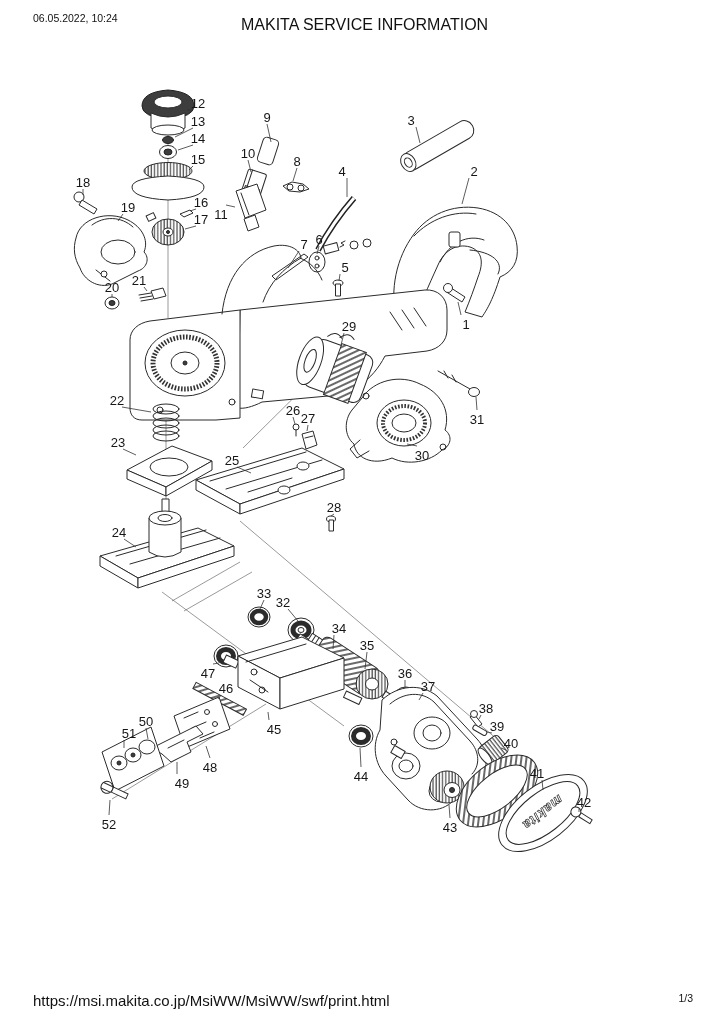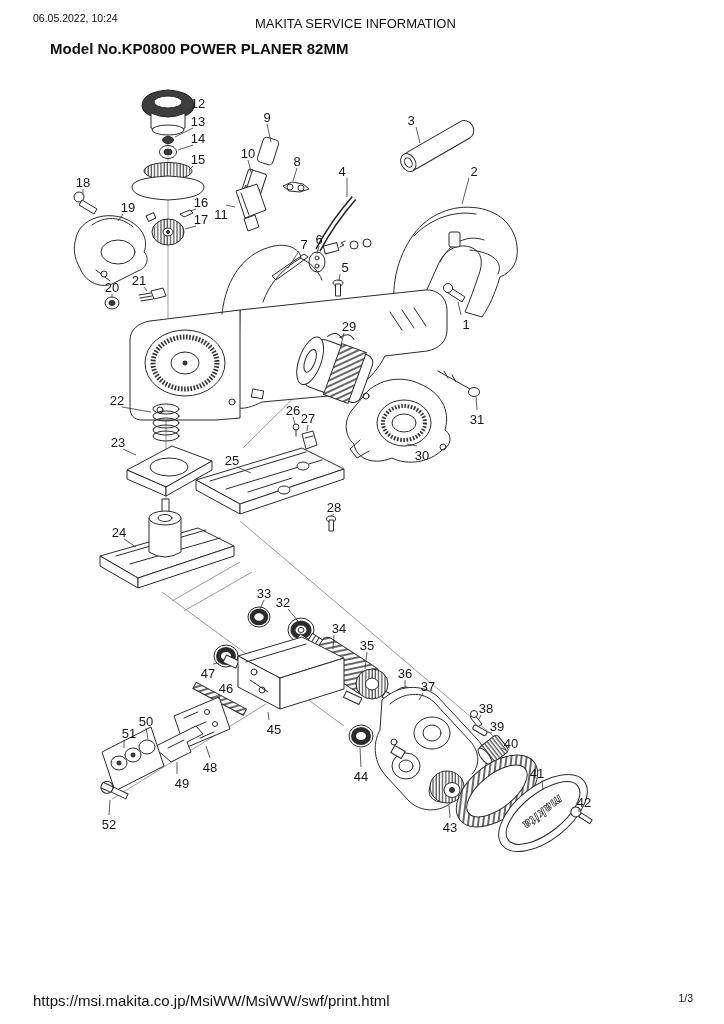--- a/index.html
+++ b/index.html
@@ -1,39 +1,38 @@
 <!DOCTYPE html>
 <html><head>
 <meta charset="utf-8">
 <style>
   html,body{margin:0;padding:0;background:#e8e8e8;}
   .page{position:relative;width:724px;height:1024px;background:#fff;overflow:hidden;
         font-family:"Liberation Sans",sans-serif;color:#111;}
   .hdr-date{position:absolute;left:33px;top:12px;font-size:10.5px;}
-  .hdr-center{position:absolute;left:255px;top:16px;font-size:13px;}
+  .hdr-center{position:absolute;left:241px;top:16px;font-size:16px;}
   .doc-title{position:absolute;left:50px;top:40px;font-size:15px;font-weight:bold;}
   .ftr-url{position:absolute;left:33px;top:992px;font-size:15px;}
   .ftr-page{position:absolute;right:31px;top:992px;font-size:10.5px;}
   svg{position:absolute;left:0;top:0;}
   .ln{stroke:#2b2b2b;stroke-width:1;fill:none;stroke-linejoin:round;stroke-linecap:round;}
   .wh{fill:#fff;stroke:#2b2b2b;stroke-width:1;stroke-linejoin:round;}
   .dk{fill:#3d3d3d;stroke:#222;stroke-width:1;}
   .thin{stroke:#555;stroke-width:.6;fill:none;}
   .leader{stroke:#333;stroke-width:.8;}
   .plabel{font:13px "Liberation Sans",sans-serif;fill:#161616;text-anchor:middle;}
   .brand{font:bold italic 13px "Liberation Sans",sans-serif;fill:#fff;stroke:#333;
          stroke-width:.7;text-anchor:middle;letter-spacing:1px;}
 </style>
 </head>
 <body>
 
 <div class="page">
   <div class="hdr-date">06.05.2022, 10:24</div>
   <div class="hdr-center">MAKITA SERVICE INFORMATION</div>
-  <div class="doc-title">Model No.KP0800 POWER PLANER 82MM</div>
 
   <svg id="diagram-svg" width="724" height="1024" viewBox="0 0 724 1024">
     <defs>
       <pattern id="hatch" width="5" height="5" patternUnits="userSpaceOnUse" patternTransform="rotate(45)">
         <rect width="5" height="5" fill="#fff"></rect>
           <line x1="1" y1="0" x2="1" y2="5" stroke="#444" stroke-width="1.6"></line>
       </pattern>
       <pattern id="knurl" width="3.2" height="3.2" patternUnits="userSpaceOnUse">
         <rect width="3.2" height="3.2" fill="#fff"></rect>
           <line x1="1" y1="0" x2="1" y2="3.2" stroke="#555" stroke-width="1.3"></line>

